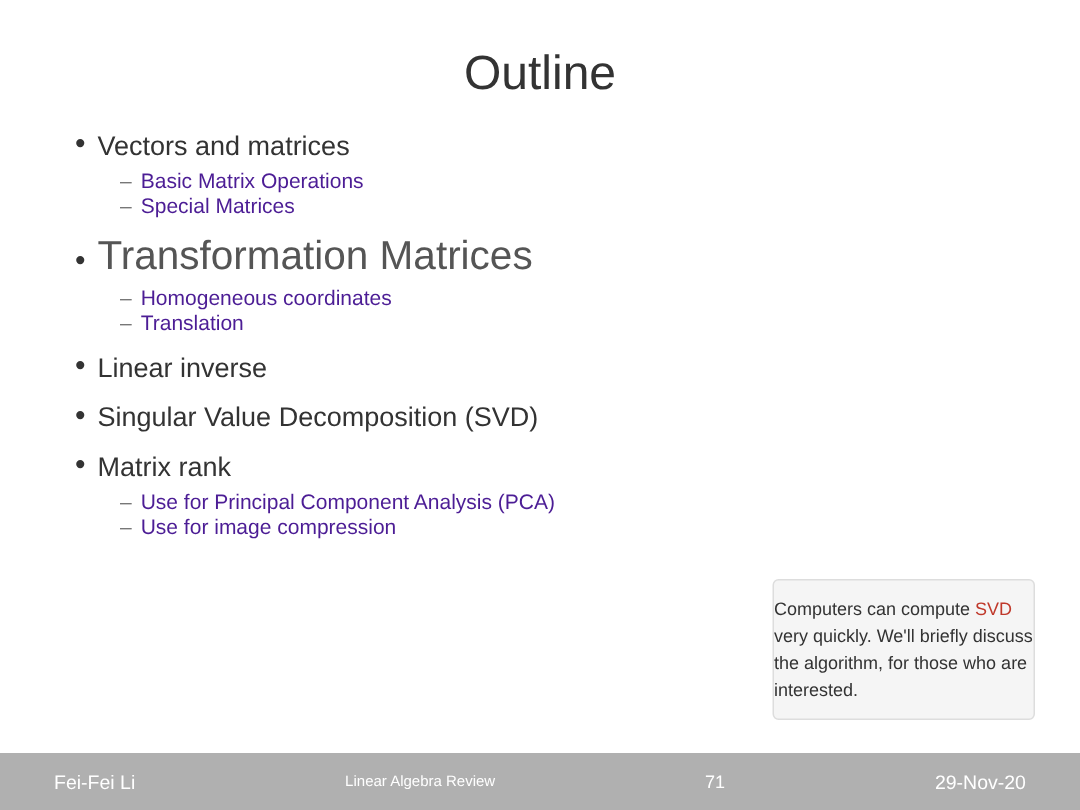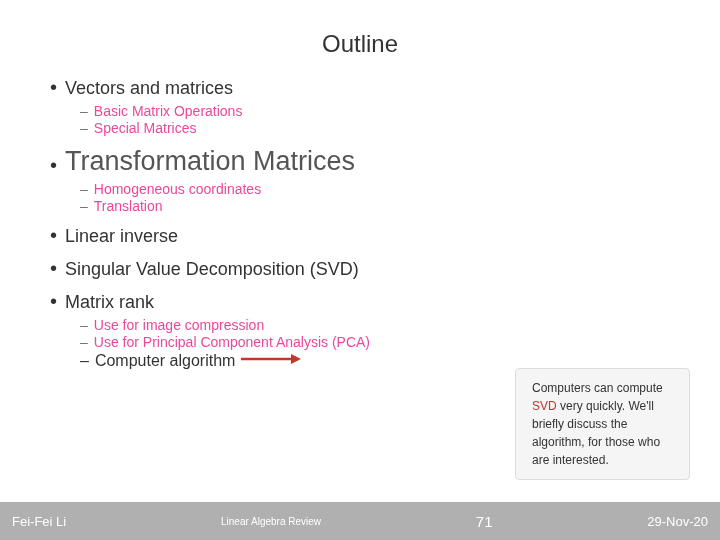--- a/index.html
+++ b/index.html
@@ -14,21 +14,21 @@
 
     .slide {
       width: 720px;
       height: 540px;
       padding: 20px 50px 0 50px;
       position: relative;
     }
 
     .title {
       text-align: center;
-      font-size: 24px;
+      font-size: 32px;
       font-weight: normal;
       color: #333;
       margin-bottom: 18px;
       margin-top: 10px;
     }
 
     .bullet-main {
       font-size: 18px;
       color: #333;
       margin-bottom: 4px;
@@ -45,21 +45,21 @@
       color: #333;
     }
 
     .bullet-main.highlighted {
       font-size: 27px;
       color: #555;
     }
 
     .sub-item {
       font-size: 14px;
-      color: #ec4899;
+      color: #4c1d95;
       margin-left: 30px;
       list-style: none;
       display: flex;
       align-items: center;
       gap: 6px;
       margin-bottom: 1px;
     }
 
     .sub-item::before {
       content: '–';
@@ -89,21 +89,21 @@
 
     
     .callout {
       position: absolute;
       right: 30px;
       bottom: 60px;
       width: 175px;
       background: #f5f5f5;
       border: 1px solid #ddd;
       border-radius: 4px;
-      padding: 10px 16px;
+      padding: 10px 0;
       font-size: 12px;
       color: #333;
       line-height: 1.5;
     }
 
     .callout .highlight-text {
       color: #c0392b;
       font-weight: normal;
     }
 
@@ -111,37 +111,37 @@
     .bottom-bar {
       position: absolute;
       bottom: 0;
       left: 0;
       right: 0;
       height: 38px;
       background: #b0b0b0;
       display: flex;
       align-items: center;
       justify-content: space-between;
-      padding: 0 12px;
+      padding: 0 36px;
     }
 
     .bottom-bar .author {
       color: #fff;
       font-size: 13px;
     }
 
     .bottom-bar .center-text {
       color: #fff;
       font-size: 10px;
       text-align: right;
     }
 
     .bottom-bar .page-num {
       color: #fff;
-      font-size: 15px;
+      font-size: 12px;
     }
 
     .bottom-bar .date {
       color: #fff;
       font-size: 13px;
     }
 
     .main-list {
       margin-top: 0;
     }
@@ -185,35 +185,24 @@
 
     <li class="bullet-main">
       <span>Singular Value Decomposition (SVD)</span>
     </li>
 
     <li class="bullet-main">
       <span>Matrix rank</span>
     </li>
     <ul>
       <li class="sub-item">
+        <span>Use for Principal Component Analysis (PCA)</span>
+      </li>
+      <li class="sub-item">
         <span>Use for image compression</span>
-      </li>
-      <li class="sub-item">
-        <span>Use for Principal Component Analysis (PCA)</span>
-      </li>
-      <li class="sub-item active-item">
-        <span class="arrow-container">
-          <span>Computer algorithm</span>
-          <span class="arrow-svg">
-            <svg width="60" height="16" viewBox="0 0 60 16">
-              <line x1="0" y1="8" x2="50" y2="8" stroke="#c0392b" stroke-width="2.5"></line>
-              <polygon points="50,3 60,8 50,13" fill="#c0392b"></polygon>
-            </svg>
-          </span>
-        </span>
       </li>
     </ul>
 
   </ul>
 
   <div class="callout">
     <span>
       Computers can compute <span class="highlight-text">SVD</span> very quickly. We'll briefly discuss the algorithm, for those who are interested.
     </span>
   </div>

